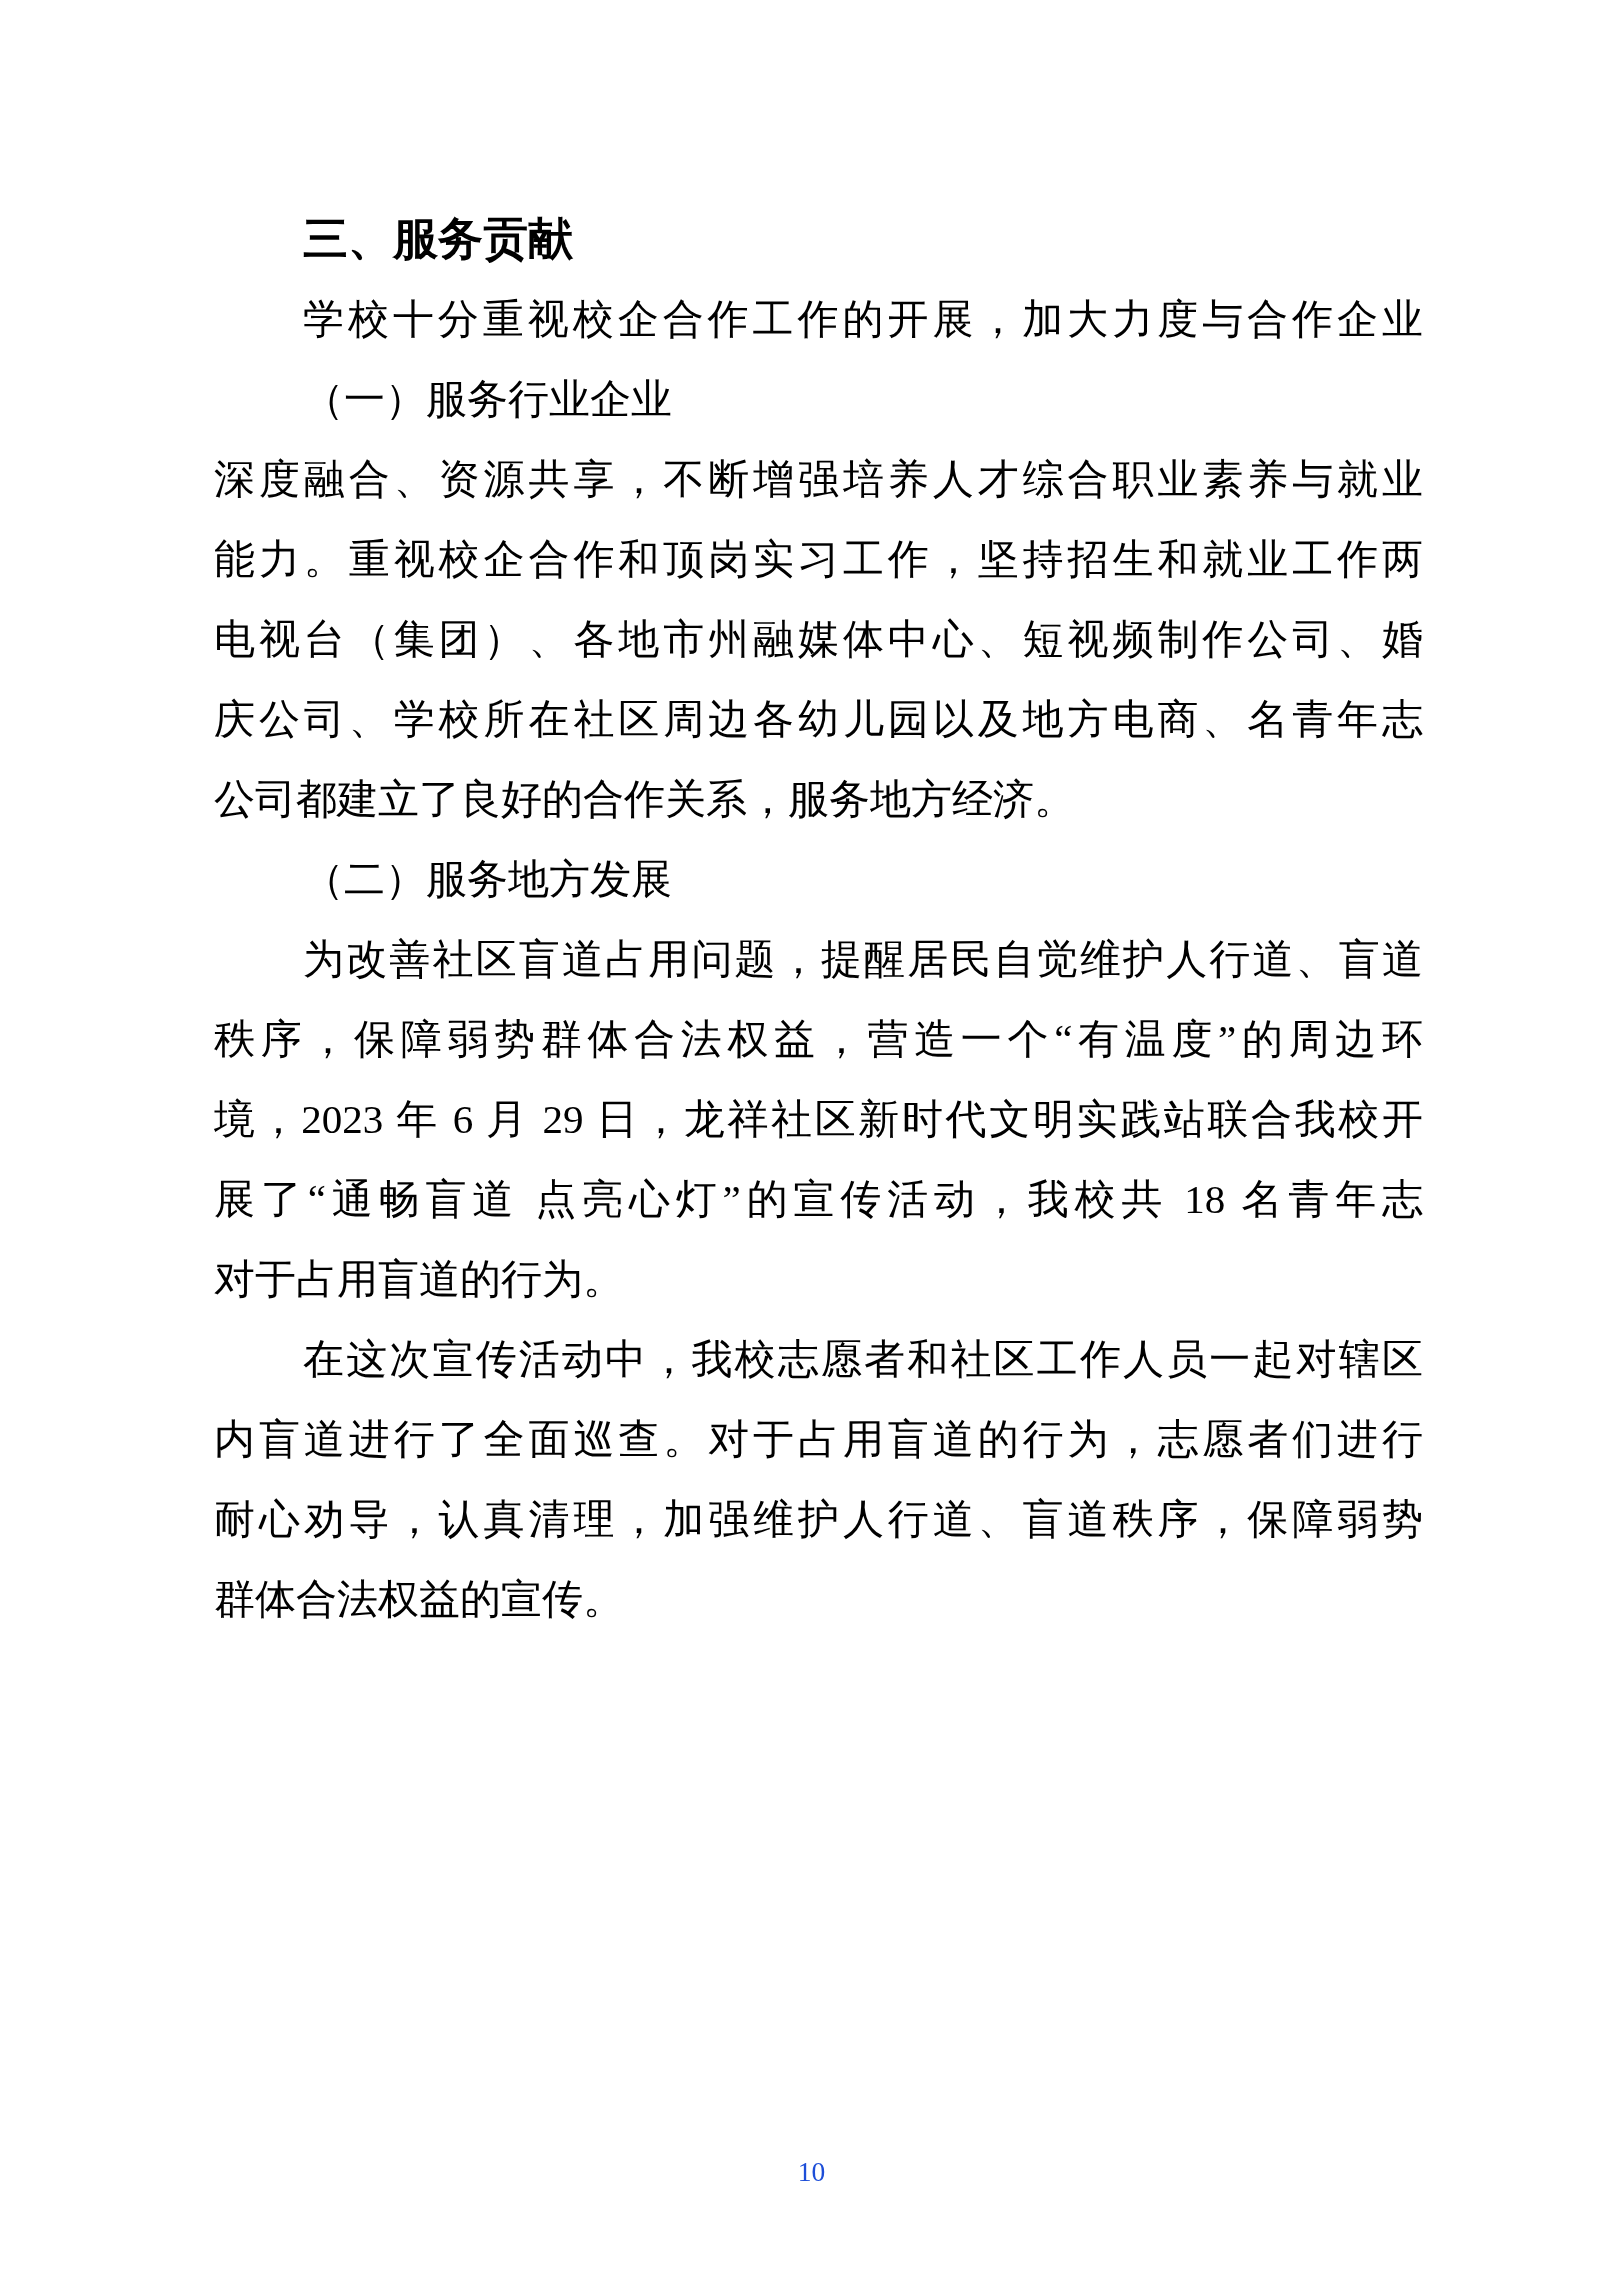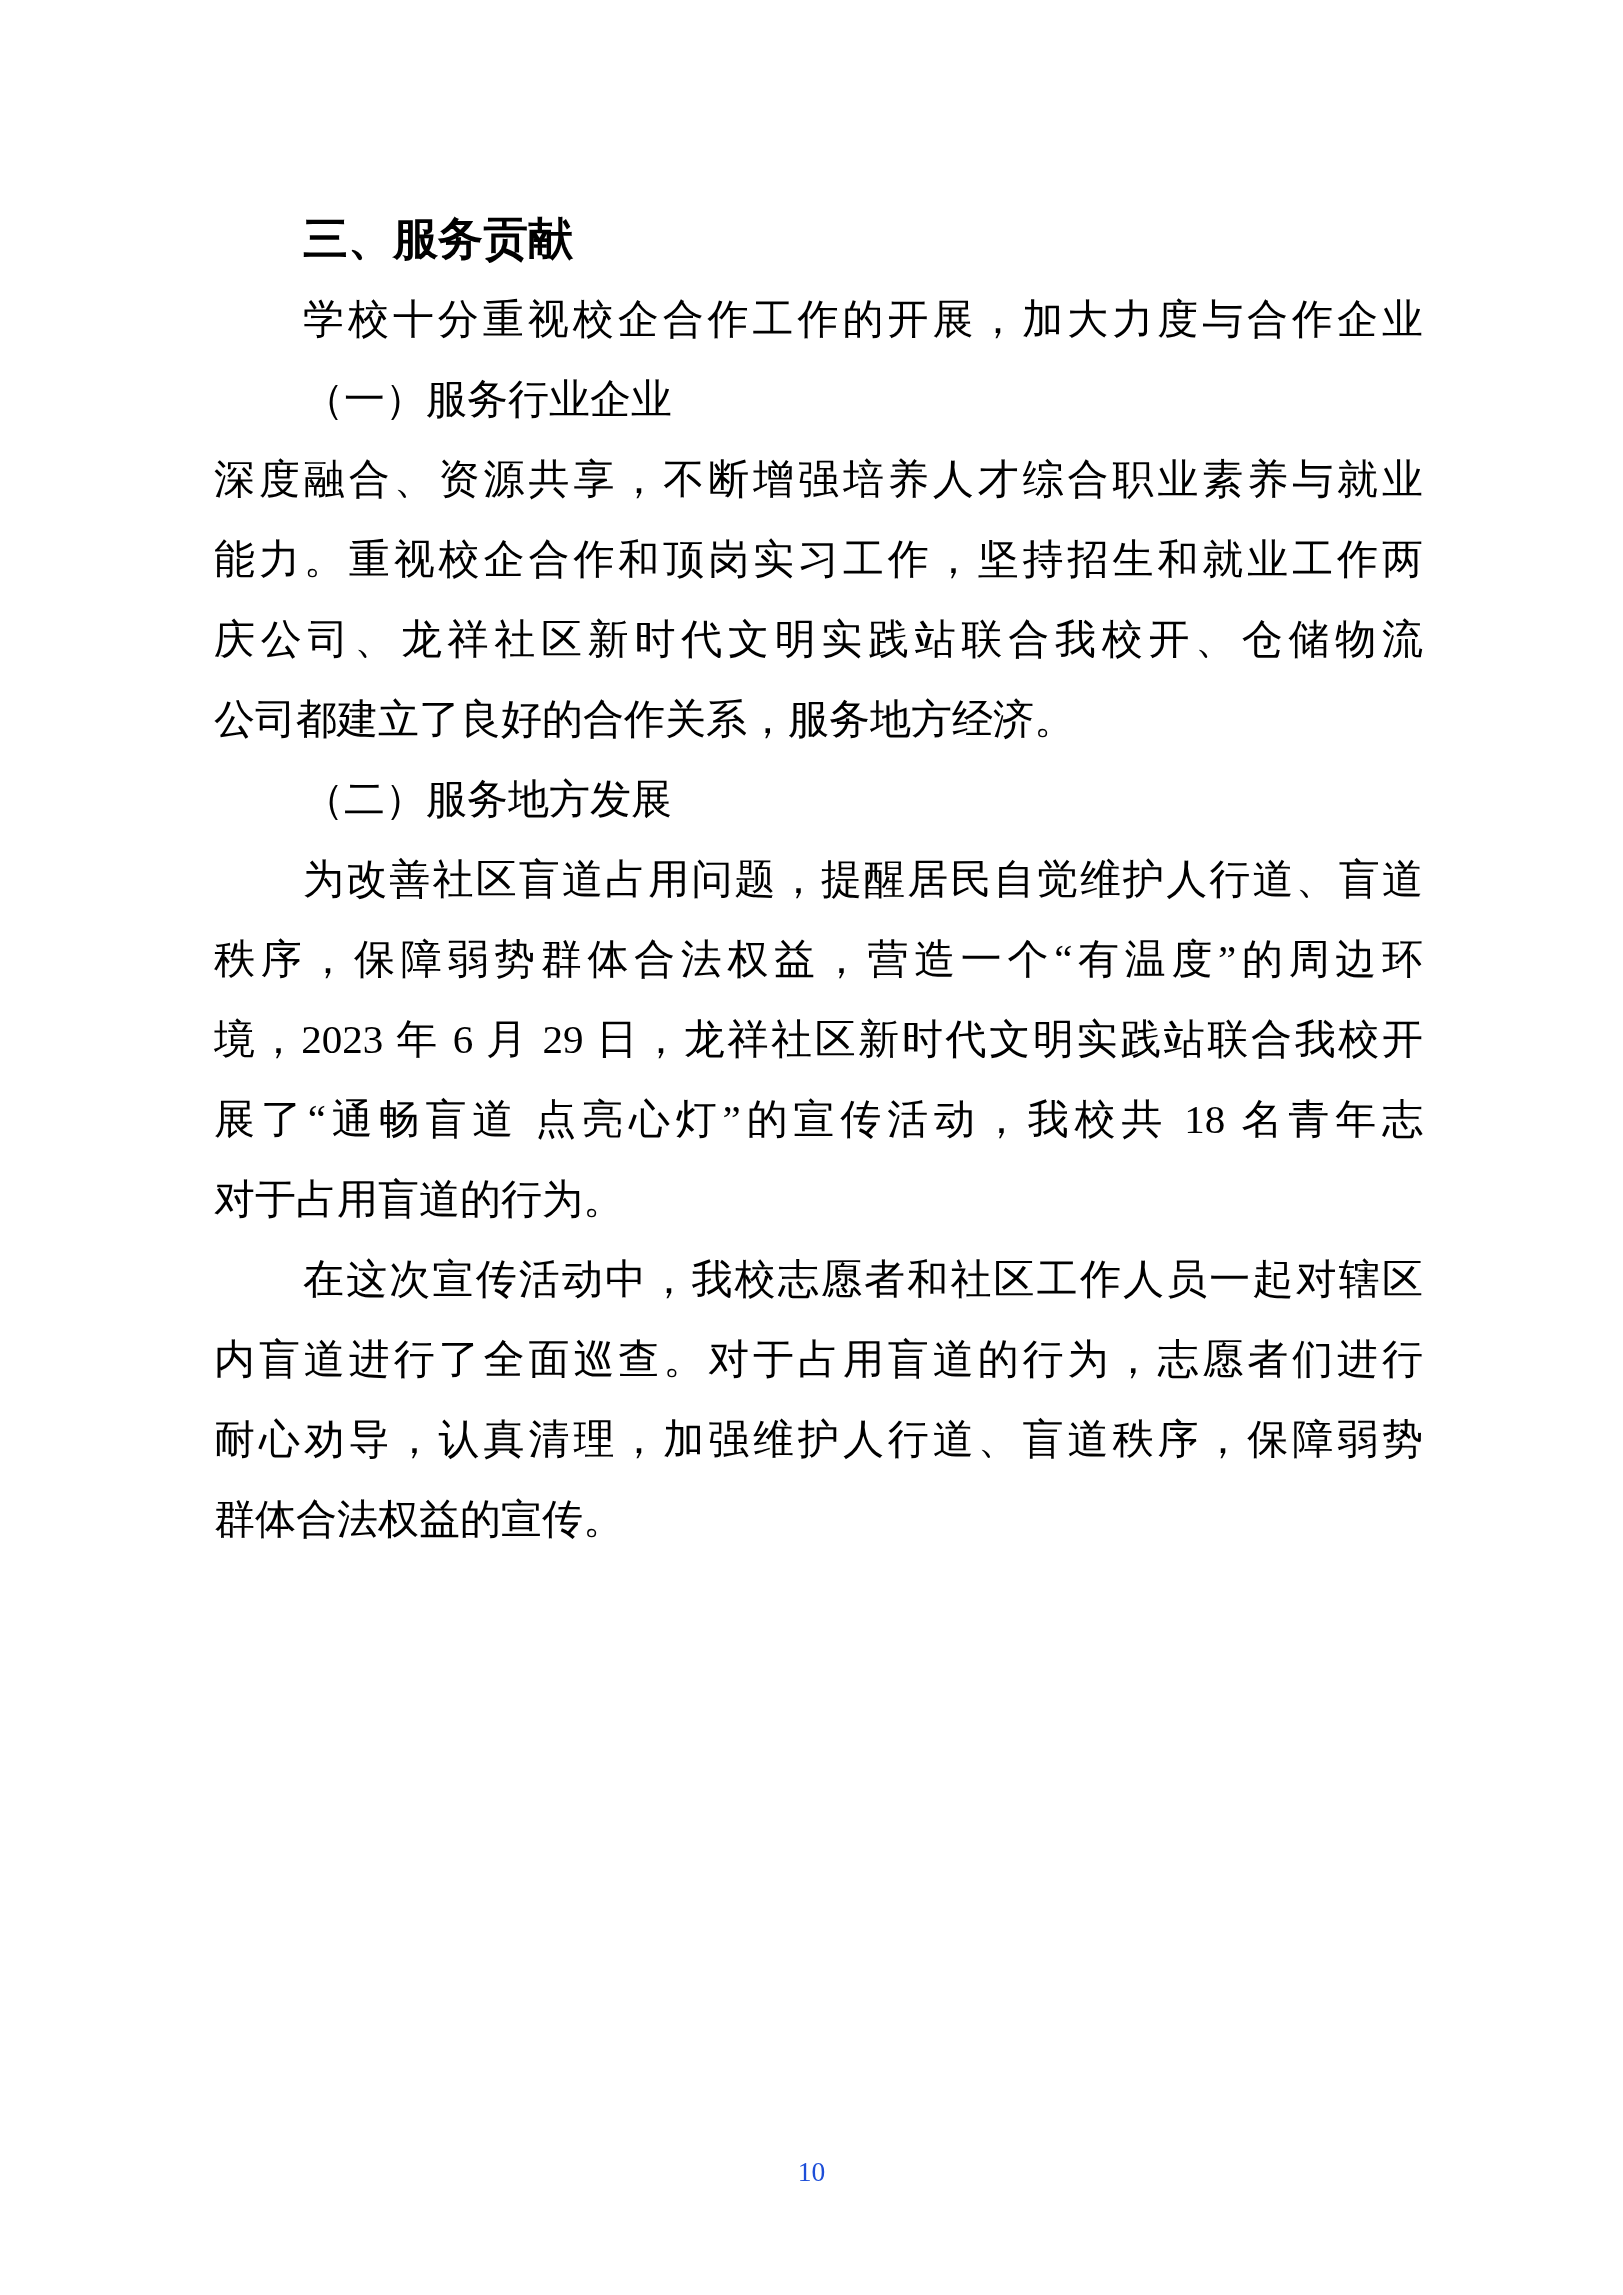--- a/index.html
+++ b/index.html
@@ -60,21 +60,22 @@
 </head>
 <body>
 
 <div class="page">
   <div class="content">
     <div class="ln heading indent">三、服务贡献</div>
     <div class="ln indent justify">学校十分重视校企合作工作的开展，加大力度与合作企业</div>
     <div class="ln indent">（一）服务行业企业</div>
     <div class="ln justify">深度融合、资源共享，不断增强培养人才综合职业素养与就业</div>
     <div class="ln justify">能力。重视校企合作和顶岗实习工作，坚持招生和就业工作两</div>
-    <div class="ln justify">庆公司、龙祥社区新时代文明实践站联合我校开、仓储物流</div>
+    <div class="ln justify">电视台（集团）、各地市州融媒体中心、短视频制作公司、婚</div>
+    <div class="ln justify">庆公司、学校所在社区周边各幼儿园以及地方电商、名青年志</div>
     <div class="ln">公司都建立了良好的合作关系，服务地方经济。</div>
     <div class="ln indent">（二）服务地方发展</div>
     <div class="ln indent justify">为改善社区盲道占用问题，提醒居民自觉维护人行道、盲道</div>
     <div class="ln justify">秩序，保障弱势群体合法权益，营造一个“有温度”的周边环</div>
     <div class="ln justify">境，2023 年 6 月 29 日，龙祥社区新时代文明实践站联合我校开</div>
     <div class="ln justify">展了“通畅盲道 点亮心灯”的宣传活动，我校共 18 名青年志</div>
     <div class="ln">对于占用盲道的行为。</div>
     <div class="ln indent justify">在这次宣传活动中，我校志愿者和社区工作人员一起对辖区</div>
     <div class="ln justify">内盲道进行了全面巡查。对于占用盲道的行为，志愿者们进行</div>
     <div class="ln justify">耐心劝导，认真清理，加强维护人行道、盲道秩序，保障弱势</div>

